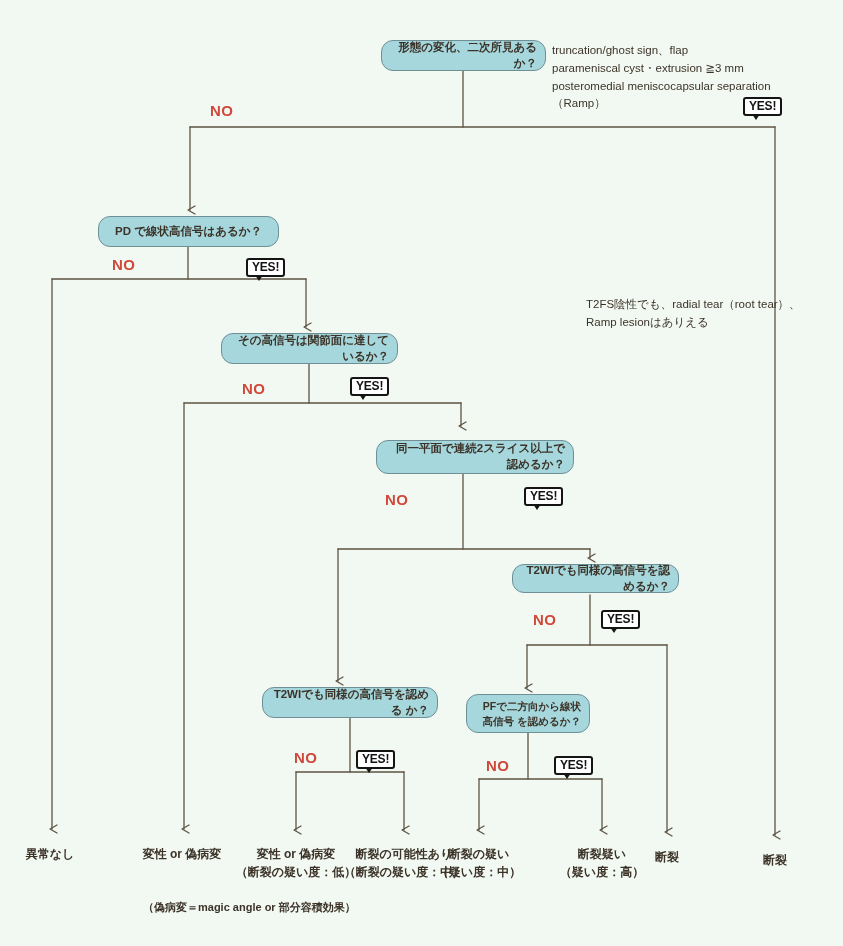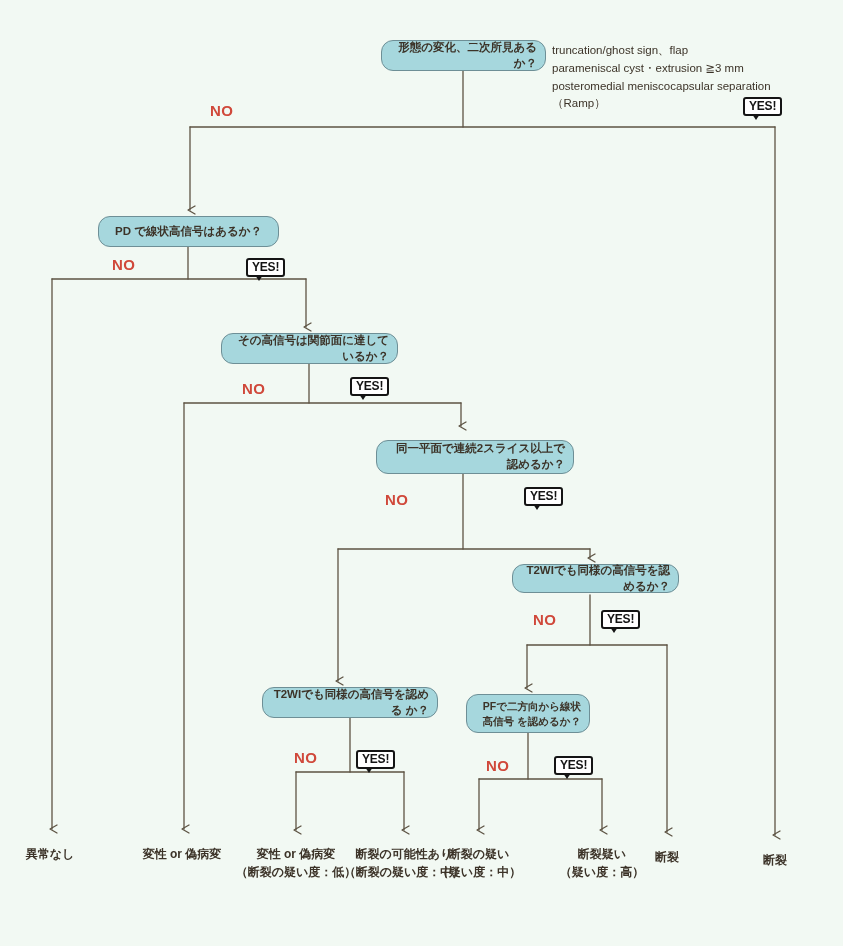--- a/index.html
+++ b/index.html
@@ -160,28 +160,31 @@
   <div class="yes-badge" style="left:350px;top:377px;"><span>YES!</span><span class="tail"></span></div>
   <div class="yes-badge" style="left:524px;top:487px;"><span>YES!</span><span class="tail"></span></div>
   <div class="yes-badge" style="left:601px;top:610px;"><span>YES!</span><span class="tail"></span></div>
   <div class="yes-badge" style="left:356px;top:750px;"><span>YES!</span><span class="tail"></span></div>
   <div class="yes-badge" style="left:554px;top:756px;"><span>YES!</span><span class="tail"></span></div>
 
   <div class="note" style="left:552px;top:42px;">truncation/ghost sign、flap
 parameniscal cyst・extrusion ≧3 mm
 posteromedial meniscocapsular separation
 （Ramp）</div>
+  <div class="note" style="left:586px;top:296px;">T2FS陰性でも、radial tear（root tear）、
+Ramp lesionはありえる</div>
 
   <div class="terminal" style="left:50px;top:845px;">異常なし</div>
   <div class="terminal" style="left:182px;top:845px;">変性 or 偽病変</div>
   <div class="terminal" style="left:296px;top:845px;">変性 or 偽病変
 （断裂の疑い度：低）</div>
   <div class="terminal" style="left:404px;top:845px;">断裂の可能性あり
 （断裂の疑い度：中）</div>
   <div class="terminal" style="left:479px;top:845px;">断裂の疑い
 （疑い度：中）</div>
   <div class="terminal" style="left:602px;top:845px;">断裂疑い
 （疑い度：高）</div>
   <div class="terminal" style="left:667px;top:848px;">断裂</div>
   <div class="terminal" style="left:775px;top:851px;">断裂</div>
 
+  <div class="footnote" style="left:143px;top:900px;">（偽病変＝magic angle or 部分容積効果）</div>
 
 </div>
 
 </body></html>

